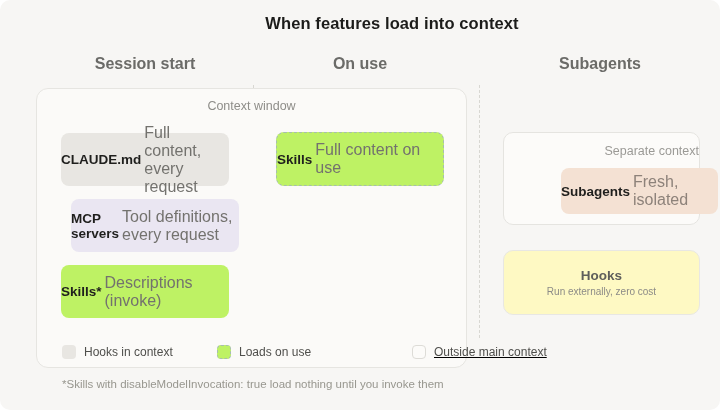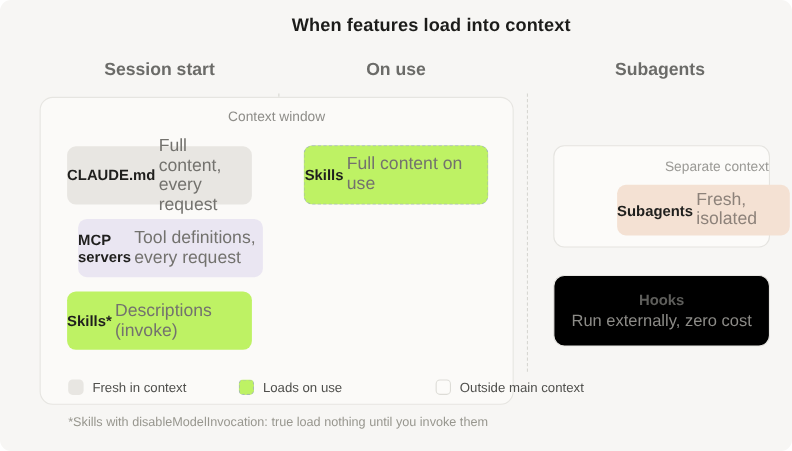--- a/index.html
+++ b/index.html
@@ -21,31 +21,31 @@
   .dashed-green{border:1.5px dashed #a7bead;}
   .box-claude{left:24px;top:44px;}
   .box-mcp{left:14px;top:110px;margin-left:20px;}
   .box-skills-default{left:24px;top:176px;}
   .box-skills-onuse{left:239px;top:43px;height:54px;}
   
   .sep-ctx{position:absolute;left:503px;top:132px;width:197px;height:93px;background:#fcfbf9;border:1px solid #e5e4e0;border-radius:10px;box-sizing:border-box;}
   .sep-ctx-label{position:absolute;left:0;top:11px;width:100%;text-align:right;font-size:12.5px;color:#9b9a96;}
   .box-subagents{left:19px;top:35px;width:157px;height:46px;margin-left:38px;}
   .box-subagents .s{color:#8d827a;}
-  .hooks{position:absolute;left:503px;top:250px;width:197px;height:65px;background:#000000;border:1px solid #e8e7e3;border-radius:10px;box-sizing:border-box;display:flex;flex-direction:column;align-items:center;justify-content:center;gap:3px;}
+  .hooks{position:absolute;left:503px;top:250px;width:197px;height:65px;background:#fef9c3;border:1px solid #e8e7e3;border-radius:10px;box-sizing:border-box;display:flex;flex-direction:column;align-items:center;justify-content:center;gap:3px;}
   .hooks .t{font-size:13.5px;font-weight:600;color:#5e5e5b;}
-  .hooks .s{font-size:15px;color:#8c8b87;text-align:center;}
+  .hooks .s{font-size:10px;color:#8c8b87;text-align:center;}
   
   .legend-item{position:absolute;top:345px;display:flex;align-items:center;gap:8px;}
   .swatch{width:14px;height:14px;border-radius:4px;box-sizing:border-box;}
   .swatch.outside{background:#fcfbf9;border:1px solid #dddcd7;}
   .legend-item .l{font-size:12px;color:#4f4f4c;}
   .legend-1{left:62px;}
   .legend-2{left:217px;}
-  .legend-3{left:396px;}
+  .legend-3{left:412px;text-decoration:underline;}
   .footnote{position:absolute;left:62px;top:378px;font-size:11.5px;color:#98978f;}
 </style>
 </head>
 <body>
 
 <div class="card">
 
   <div class="title">When features load into context</div>
 
   <div class="col-header" style="left:145px;">Session start</div>
@@ -87,21 +87,21 @@
     </div>
   </div>
 
   <div class="hooks">
     <div class="t">Hooks</div>
     <div class="s">Run externally, zero cost</div>
   </div>
 
   <div class="legend-item legend-1">
     <div class="swatch bg-gray"></div>
-    <div class="l">Fresh in context</div>
+    <div class="l">Hooks in context</div>
   </div>
   <div class="legend-item legend-2">
     <div class="swatch bg-green dashed-green"></div>
     <div class="l">Loads on use</div>
   </div>
   <div class="legend-item legend-3">
     <div class="swatch outside"></div>
     <div class="l">Outside main context</div>
   </div>
 

